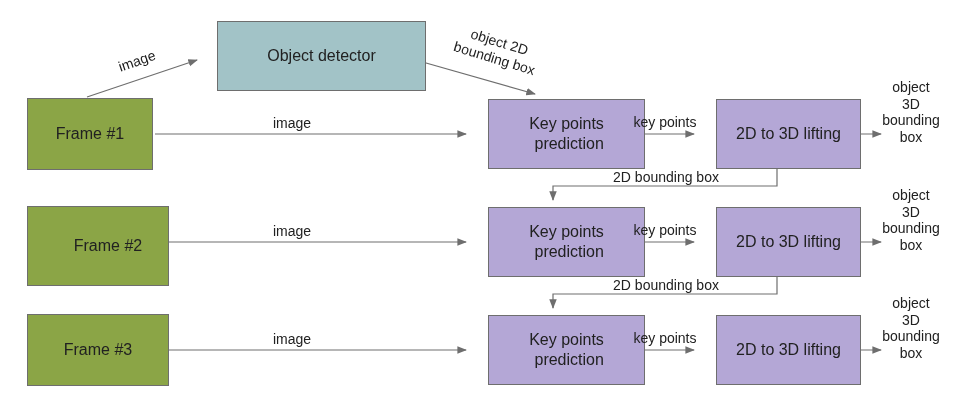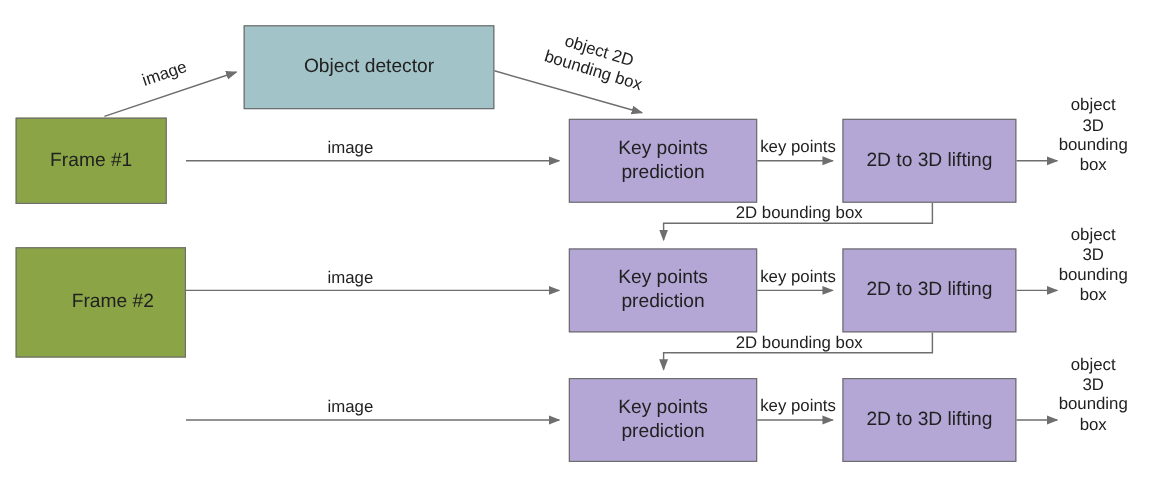--- a/index.html
+++ b/index.html
@@ -22,25 +22,26 @@
     top: 0;
     pointer-events: none;
   }
   .box {
     position: absolute;
     box-sizing: border-box;
     border: 1px solid #6e6e6e;
     display: flex;
     align-items: center;
     justify-content: center;
-    text-align: center;
+    text-align: right;
     font-size: 16px;
     line-height: 1.25;
     white-space: pre-line;
     color: #212121;
+    margin-left: 14px;
   }
   .box.green  { background: #8ba546; }
   .box.teal   { background: #a2c3c7; }
   .box.purple { background: #b4a7d6; }
   .lbl {
     position: absolute;
     font-size: 14px;
     line-height: 1.18;
     color: #212121;
     white-space: pre-line;
@@ -76,21 +77,22 @@
       <path d="M847,350 L881,350" marker-end="url(#ah)"></path>
 
       <path d="M777,169 L777,186 L553,186 L553,200" marker-end="url(#ah)"></path>
       <path d="M777,277 L777,294 L553,294 L553,308" marker-end="url(#ah)"></path>
     </g>
   </svg>
 
   <div class="box teal" style="left:203px; top:21px; width:209px; height:70px;">Object detector</div>
 
   <div class="box green" style="left:13px; top:98px; width:126px; height:72px;">Frame #1</div>
-  <div class="box green" style="left:13px; top:206px; width:142px; height:92px;padding-left:20px;">Frame #2</div>
+  <div class="box green" style="left:13px; top:206px; width:142px; height:80px;padding-left:20px;">Frame #2</div>
+  <div class="box green" style="left:13px; top:314px; width:142px; height:72px;">Frame #3</div>
 
   <div class="box purple" style="left:474px; top:99px; width:157px; height:70px;">Key points
 prediction</div>
   <div class="box purple" style="left:474px; top:207px; width:157px; height:70px;">Key points
 prediction</div>
   <div class="box purple" style="left:474px; top:315px; width:157px; height:70px;">Key points
 prediction</div>
 
   <div class="box purple" style="left:702px; top:99px; width:145px; height:70px;">2D to 3D lifting</div>
   <div class="box purple" style="left:702px; top:207px; width:145px; height:70px;">2D to 3D lifting</div>

